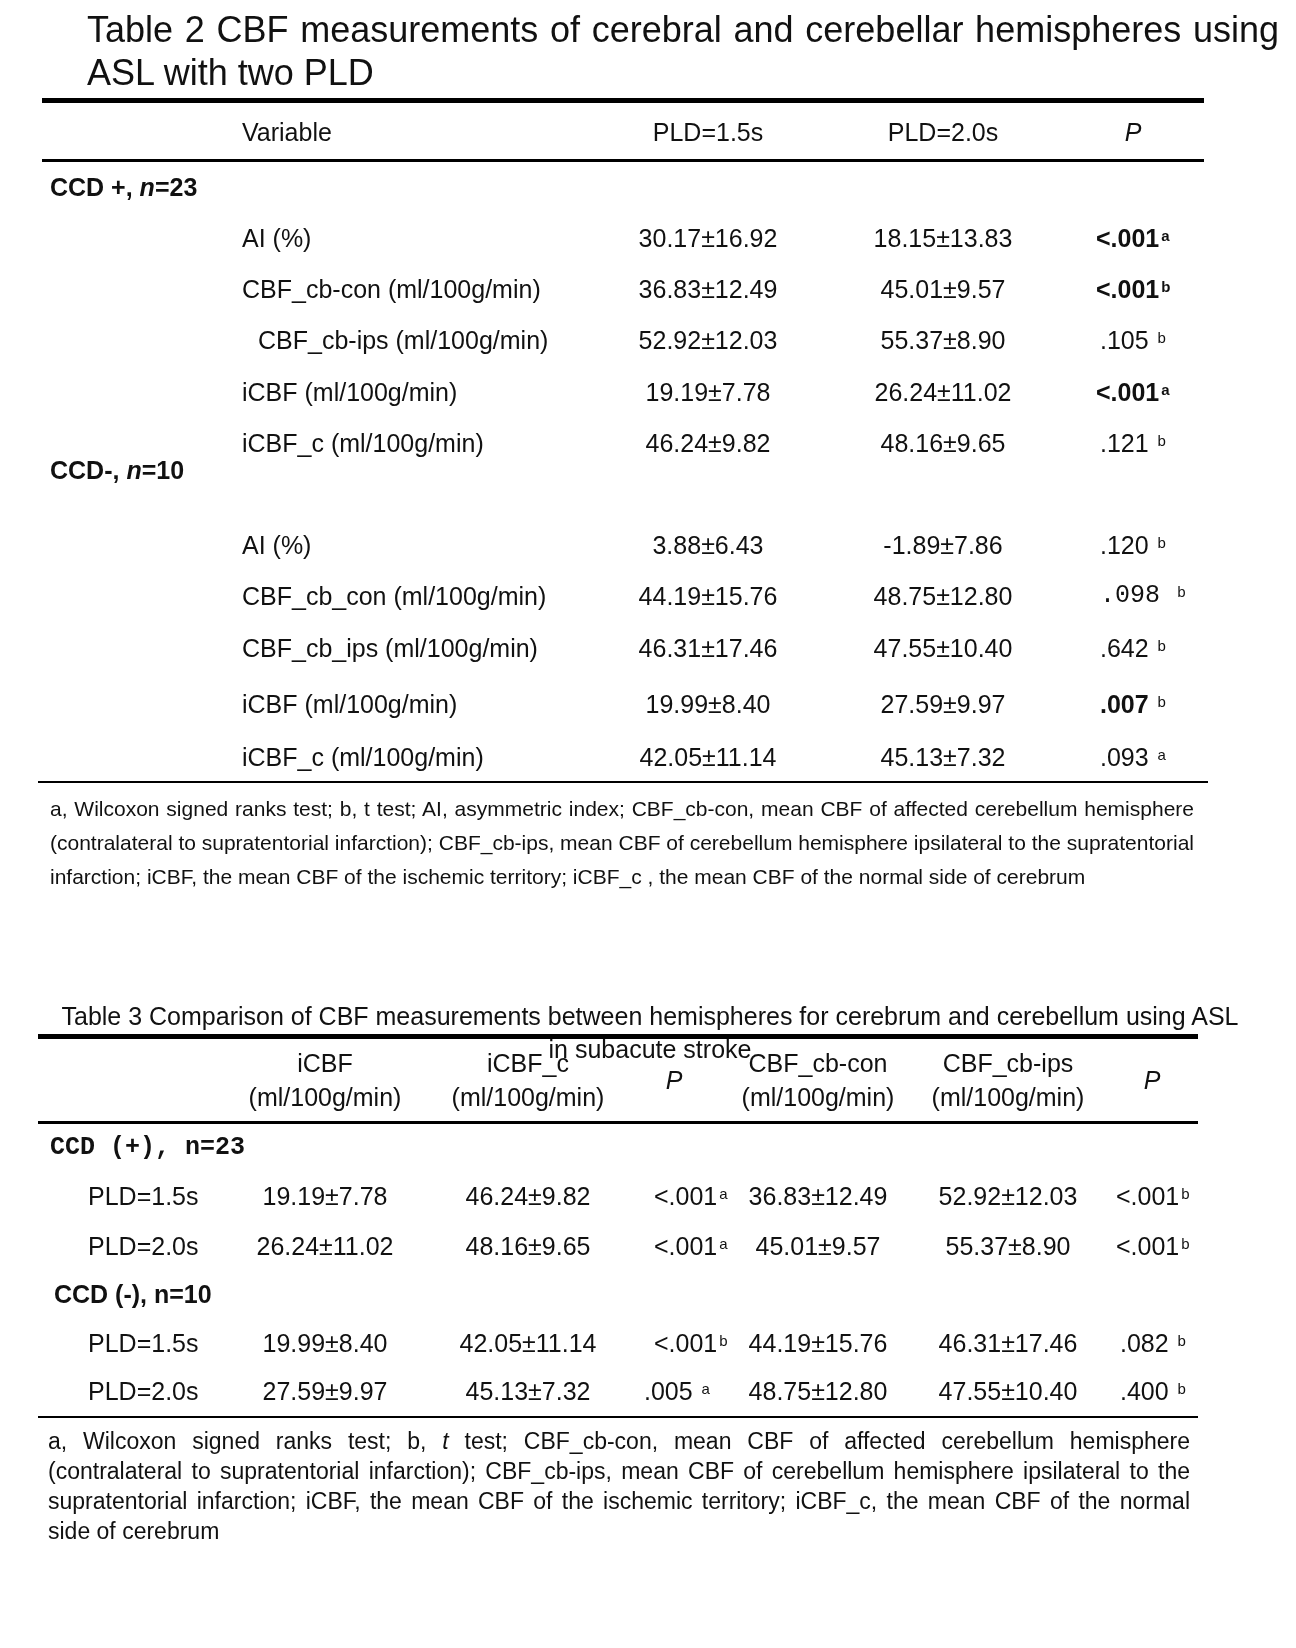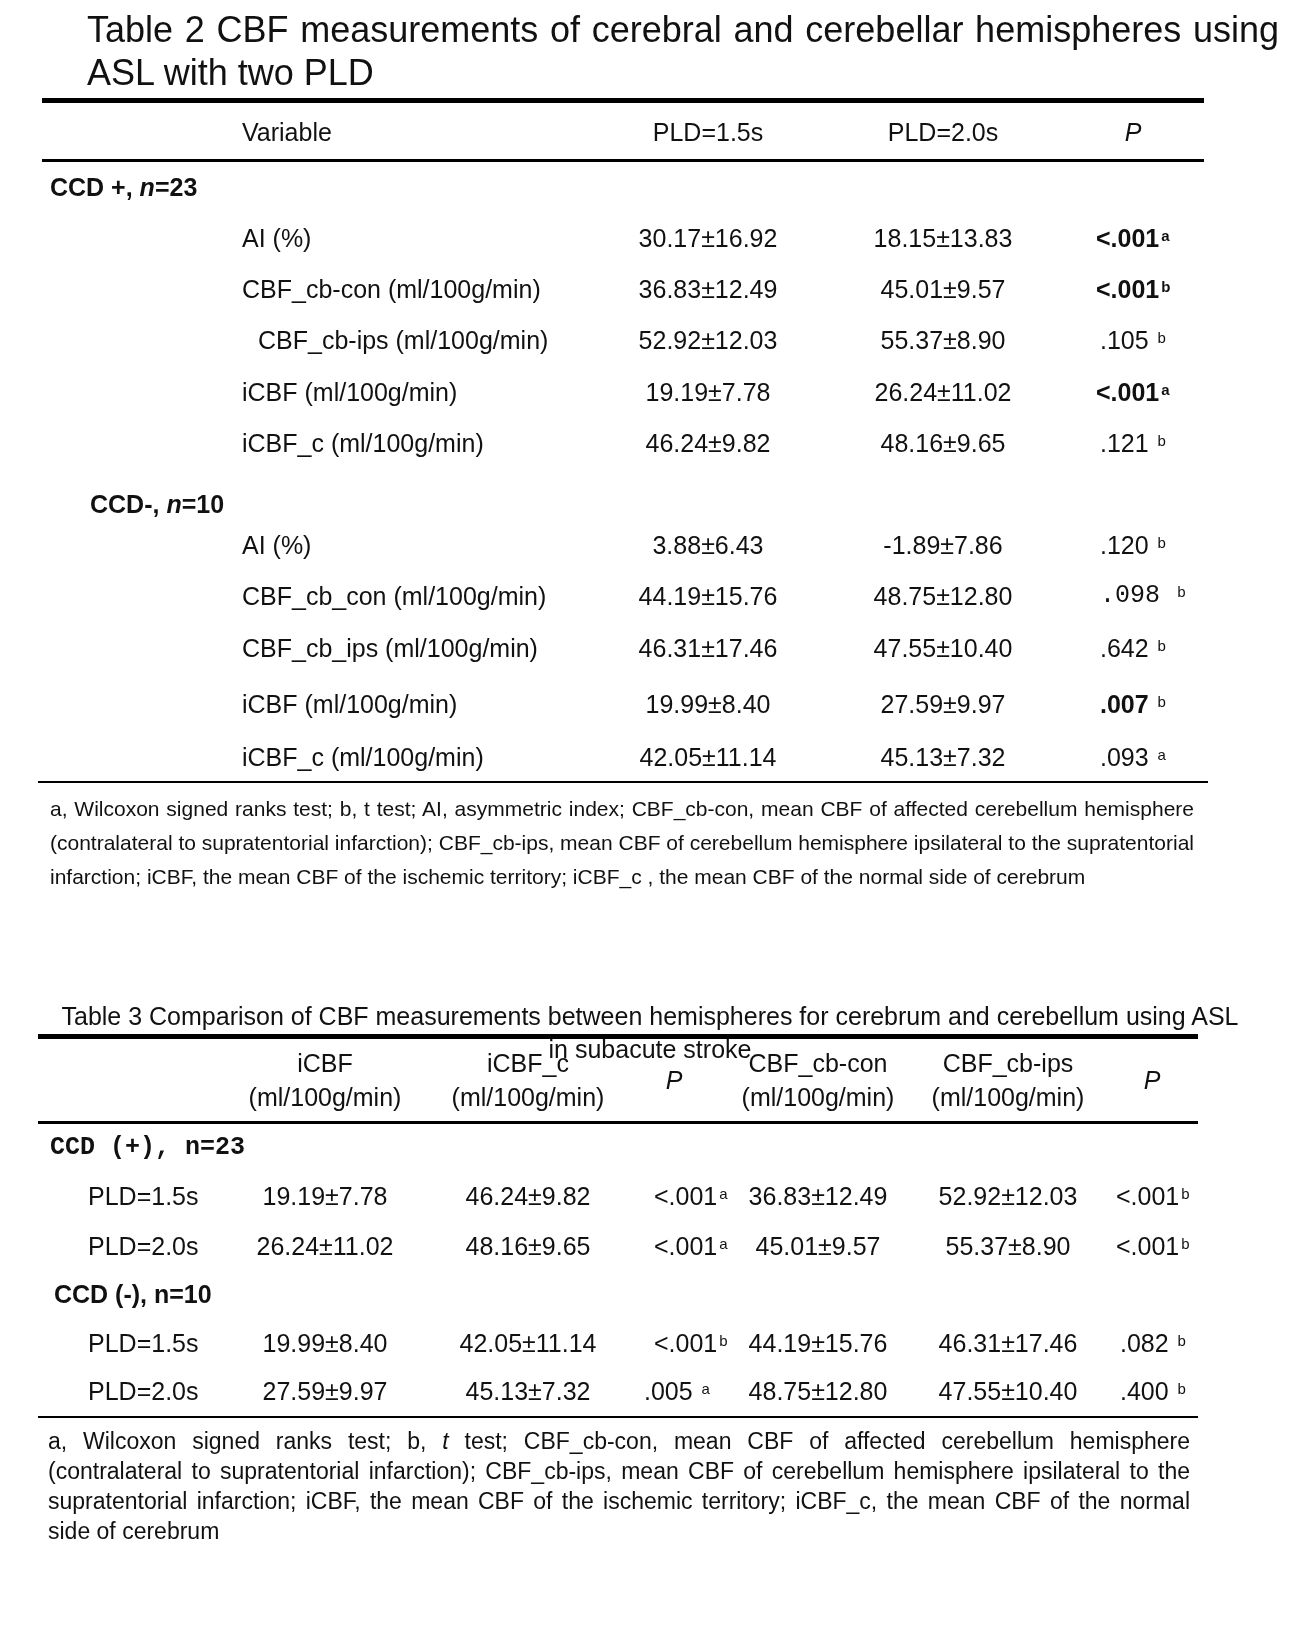--- a/index.html
+++ b/index.html
@@ -61,21 +61,21 @@
   <div class="cell center" style="left:843px; top:377px; width:200px;">26.24±11.02</div>
   <div class="cell pval bold" style="left:1096px; top:377px;"><span>&lt;.001</span><sup>a</sup></div>
 </div>
 <div>
   <div class="cell" style="left:242px; top:428px;">iCBF_c (ml/100g/min)</div>
   <div class="cell center" style="left:608px; top:428px; width:200px;">46.24±9.82</div>
   <div class="cell center" style="left:843px; top:428px; width:200px;">48.16±9.65</div>
   <div class="cell pval" style="left:1100px; top:428px;"><span>.121 </span><sup>b</sup></div>
 </div>
 
-<div class="cell group" style="left:50px; top:489px;margin-left:40px;"><span>CCD-, </span><i>n</i><span>=10</span></div>
+<div class="cell group" style="left:50px; top:455px;"><span>CCD-, </span><i>n</i><span>=10</span></div>
 
 <div>
   <div class="cell" style="left:242px; top:530px;">AI (%)</div>
   <div class="cell center" style="left:608px; top:530px; width:200px;">3.88±6.43</div>
   <div class="cell center" style="left:843px; top:530px; width:200px;">-1.89±7.86</div>
   <div class="cell pval" style="left:1100px; top:530px;"><span>.120 </span><sup>b</sup></div>
 </div>
 <div>
   <div class="cell" style="left:242px; top:581px;">CBF_cb_con (ml/100g/min)</div>
   <div class="cell center" style="left:608px; top:581px; width:200px;">44.19±15.76</div>

